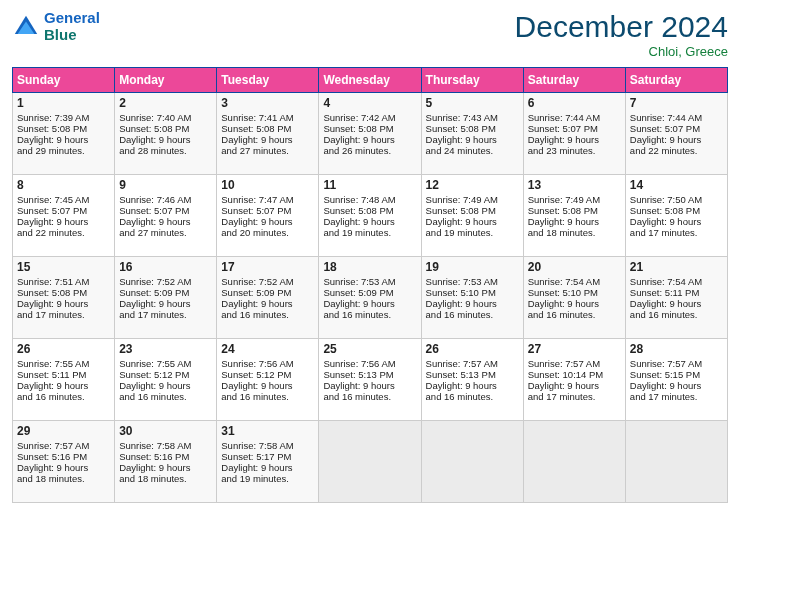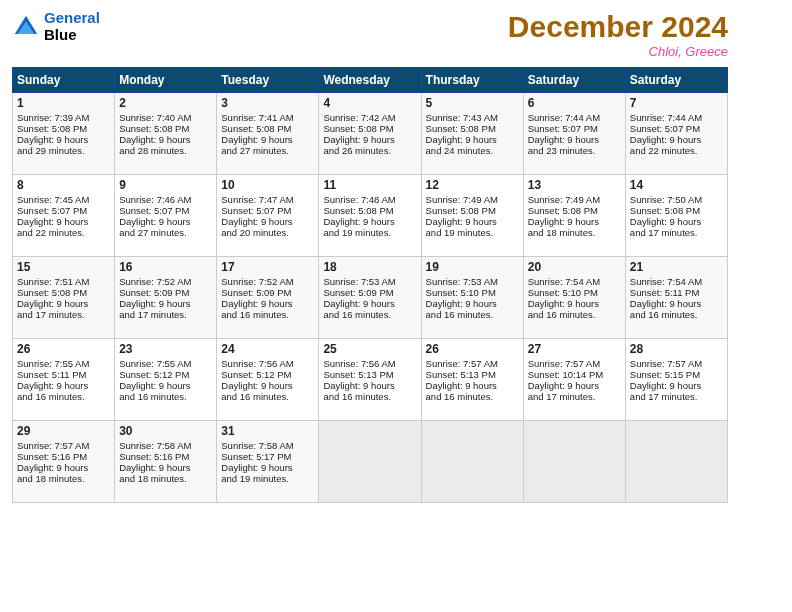--- a/index.html
+++ b/index.html
@@ -36,35 +36,34 @@
     }
     .logo-icon {
       width: 28px;
       height: 28px;
     }
     .title-block {
       text-align: right;
     }
     .month-title {
       font-size: 30px;
-      font-weight: bold;
-      color: #a16207;
+      font-weight: normal;
+      color: #0c4a6e;
     }
     .location {
       font-size: 13px;
-      color: #ec4899;
-      font-style: italic;
+      color: #15803d;
     }
     table {
       width: 100%;
       border-collapse: collapse;
       table-layout: fixed;
     }
     thead tr th {
-      background-color: #0c4a6e;
+      background-color: #ec4899;
       color: #fff;
       font-size: 12px;
       font-weight: bold;
       padding: 5px 4px;
       text-align: left;
       border: 1px solid #0d47a1;
     }
     tbody tr td {
       border: 1px solid #ccc;
       vertical-align: top;
@@ -92,21 +91,21 @@
 
 <div class="container">
   <div class="header">
     <div class="logo">
       <svg class="logo-icon" viewBox="0 0 40 40">
         <polygon points="20,4 36,30 4,30" fill="#1565c0"></polygon>
         <polygon points="20,12 32,30 8,30" fill="#42a5f5"></polygon>
       </svg>
       <div class="logo-text">
         <div><span>General</span></div>
-        <div><span style="color:#000000">Blue</span></div>
+        <div><span style="color:#0f766e">Blue</span></div>
       </div>
     </div>
     <div class="title-block">
       <div class="month-title">December 2024</div>
       <div class="location">Chloi, Greece</div>
     </div>
   </div>
 
   <table>
     <thead>

